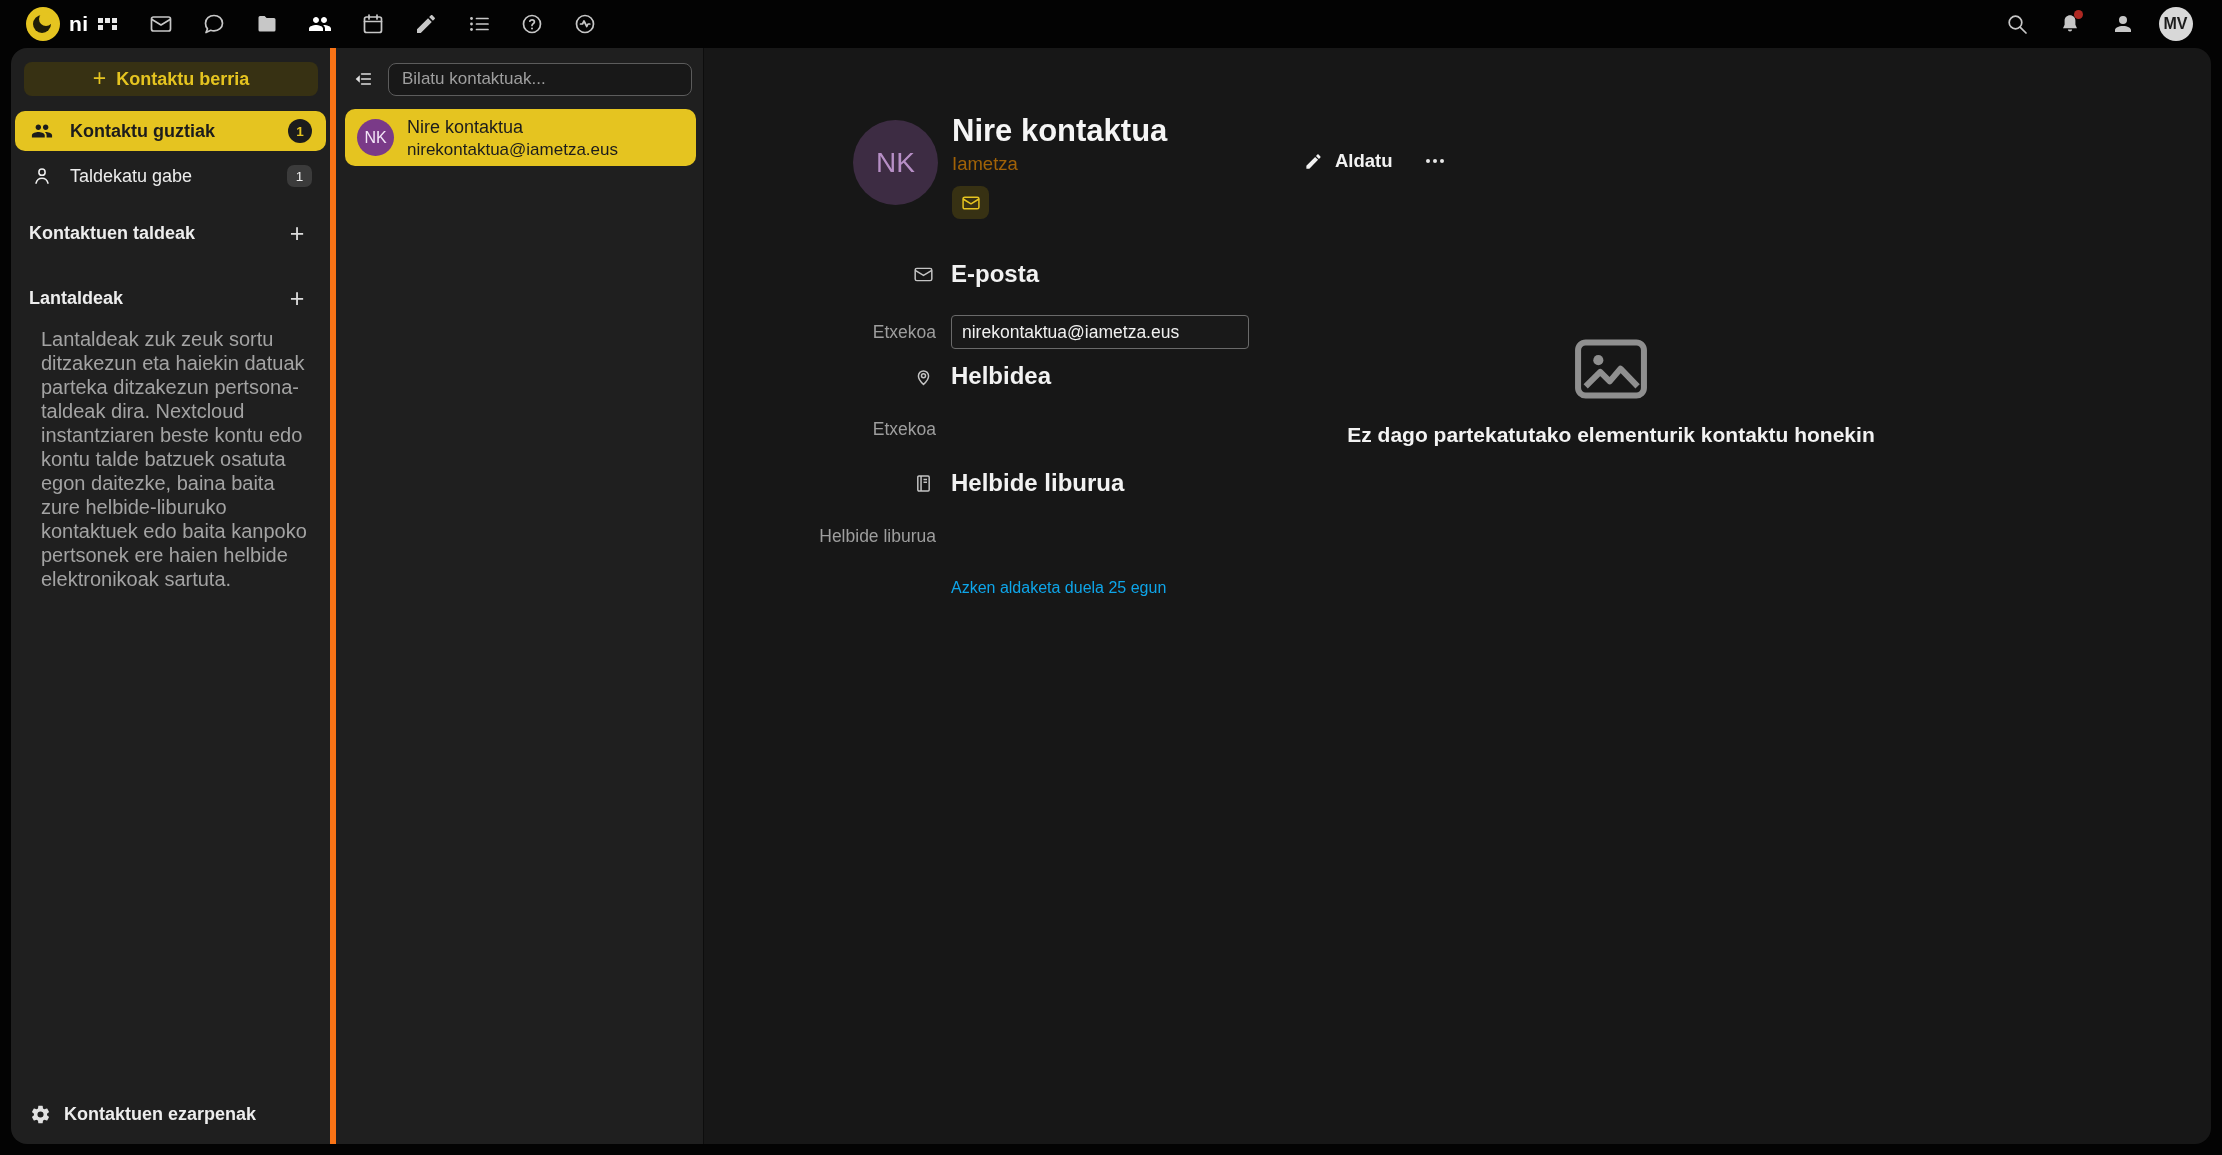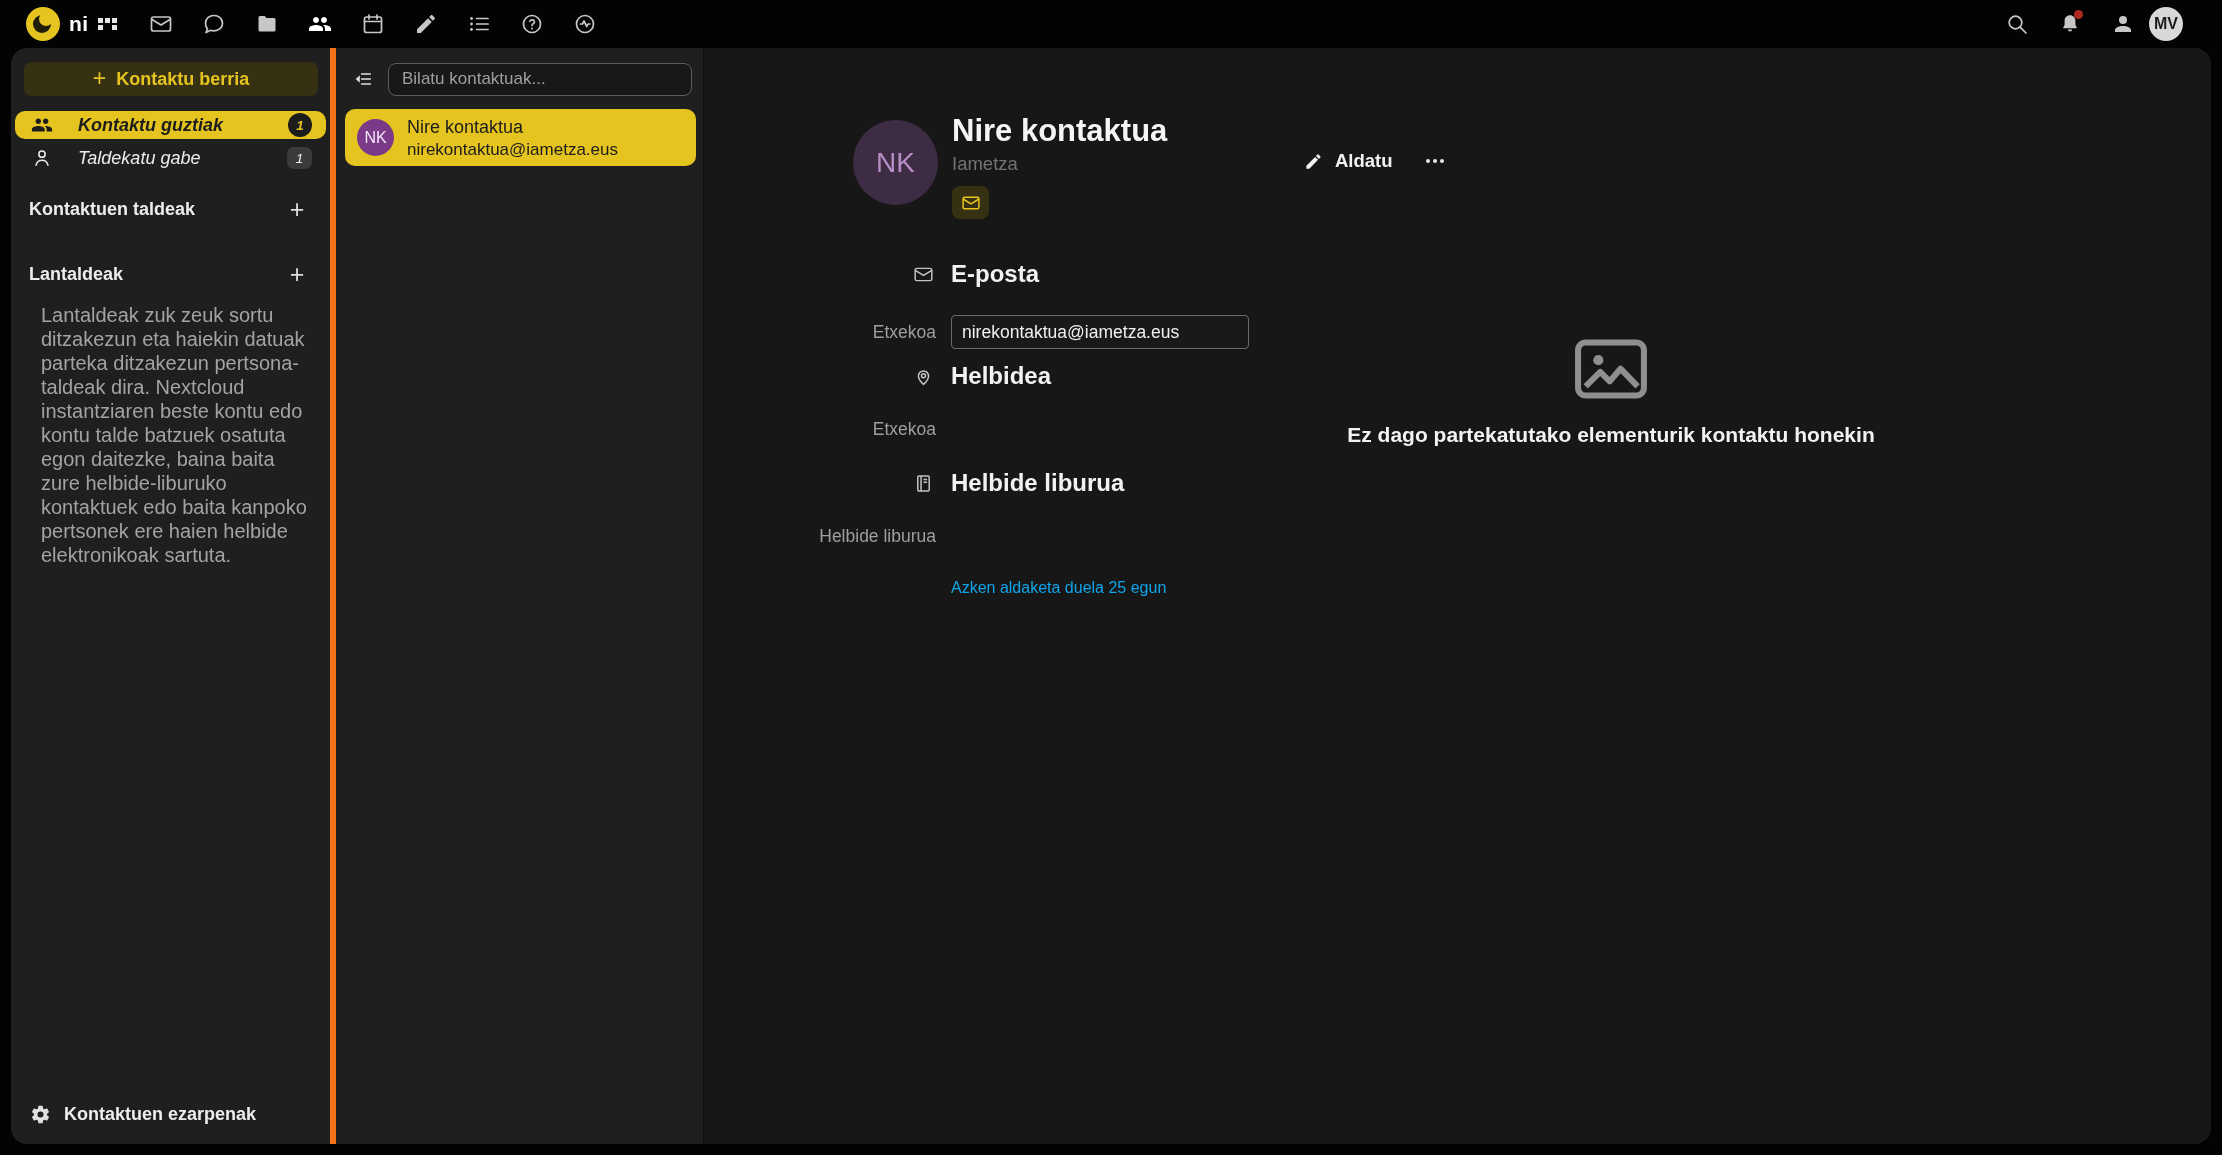--- a/index.html
+++ b/index.html
@@ -21,34 +21,34 @@
   .logo-text { font-size:21px; font-weight:700; letter-spacing:.5px; }
   .logo-pixels { display:inline-grid; grid-template-columns:repeat(3,5px); grid-auto-rows:5px; gap:2px; }
   .logo-pixels i { background:#e9e9e9; display:block; }
   .logo-pixels i:nth-child(5) { background:transparent; }
   .app-menu { display:flex; }
   .app-btn { width:53px; height:48px; display:flex; align-items:center; justify-content:center; color:#ffffff; opacity:.78; position:relative; }
   .app-btn.active { opacity:1; }
   .app-btn svg { width:24px; height:24px; }
   .topbar-right { margin-left:auto; display:flex; align-items:center; }
   .notif-dot { position:absolute; top:10px; right:13px; width:9px; height:9px; border-radius:50%; background:var(--notify_dot,#df332b); }
-  .avatar-btn { width:53px; height:48px; display:flex; align-items:center; }
+  .avatar-btn { width:53px; height:48px; display:flex; align-items:center; justify-content:center; }
   .avatar-circle { width:34px; height:34px; border-radius:50%; background:var(--user_avatar_bg,#d8d8d8); color:var(--user_avatar_fg,#1c1c1c); display:flex; align-items:center; justify-content:center; font-size:16px; font-weight:700; }
 
   
   .shell { position:absolute; left:11px; right:11px; top:48px; bottom:11px; border-radius:16px; overflow:hidden; display:flex; }
 
   
   .sidebar { width:319px; background:var(--panel_bg,#1f1f1f); position:relative; flex-shrink:0; }
   .new-contact { margin:14px 12px 0 13px; width:294px; height:34px; border-radius:8px;
     background:var(--accent_dim,#373113); color:var(--accent,#e5c420);
     display:flex; align-items:center; justify-content:center; gap:10px; font-size:18px; font-weight:700; }
   .plus-glyph { font-size:23px; font-weight:400; line-height:1; margin-top:-2px; }
   .nav { list-style:none; margin-top:15px; }
-  .nav-item { height:28px; margin:0 4px 5px 4px; border-radius:10px; display:flex; align-items:center; padding:0 14px 0 16px; gap:25px; font-size:18px;font-style:italic; }
+  .nav-item { height:40px; margin:0 4px 5px 4px; border-radius:10px; display:flex; align-items:center; padding:0 14px 0 16px; gap:17px; font-size:18px; }
   .nav-item.active { background:var(--accent,#e5c420); color:var(--on_accent,#1c1c1c); font-weight:700; }
   .nav-icon { display:flex; } .nav-icon svg { width:22px; height:22px; }
   .nav-label { flex:1; white-space:nowrap; overflow:hidden; }
   .badge-accent { width:24px; height:24px; border-radius:50%; background:var(--on_accent,#1c1c1c); color:var(--accent,#e5c420); font-size:13.5px; font-weight:700; display:flex; align-items:center; justify-content:center; }
   .badge-neutral { min-width:25px; height:22px; padding:0 7px; border-radius:7px; background:var(--badge_neutral_bg,#3b3b3b); color:#f0f0f0; font-size:13.5px; display:flex; align-items:center; justify-content:center; }
   .section-header { margin:17px 16px 0 13px; height:40px; display:flex; align-items:center; justify-content:space-between; font-size:18px; font-weight:700; padding-left:5px;gap:28px; }
   .section-header.teams { margin-top:25px; }
   .plus-btn { width:34px; height:34px; font-size:25px; font-weight:300; color:#dcdcdc; display:flex; align-items:center; justify-content:center; border-radius:8px; }
   .teams-desc { margin:9px 18px 0 30px; font-size:20px; line-height:24px; color:#a3a3a3; }
   .sidebar-footer { position:absolute; left:13px; right:13px; bottom:10px; height:40px; display:flex; align-items:center; gap:13px; padding-left:6px; font-size:18px; font-weight:700; border-radius:8px; }
@@ -66,21 +66,21 @@
   .avatar-sm { width:37px; height:37px; border-radius:50%; background:var(--avatar_list_bg,#7a3a88); color:var(--avatar_list_fg,#f4e6f8); display:flex; align-items:center; justify-content:center; font-size:16px; flex-shrink:0; }
   .ci-name { font-size:18px; line-height:23px; }
   .ci-email { font-size:17px; line-height:21px; }
 
   
   .main { flex:1; background:var(--main_bg,#171717); position:relative; }
   .contact-header { position:absolute; left:149px; top:72px; display:flex; }
   .avatar-lg { width:85px; height:85px; border-radius:50%; background:var(--avatar_large_bg,#3d2c43); color:var(--avatar_large_fg,#b78fc6); display:flex; align-items:center; justify-content:center; font-size:28px; }
   .header-info { margin:-6px 0 0 14px; }
   .header-info h1 { font-size:31px; font-weight:700; line-height:34px; color:#f5f5f5; }
-  .org { margin-top:5px; font-size:18.5px; color:#737373; }
+  .org { margin-top:5px; font-size:18.5px; color:#a16207; }
   .mail-chip { margin-top:11px; width:37px; height:33px; border-radius:8px; background:var(--accent_dim,#373113); color:var(--accent,#e5c420); display:flex; align-items:center; justify-content:center; }
   .mail-chip svg { width:20px; height:20px; }
   .header-actions { position:absolute; left:588px; top:93px; display:flex; align-items:center; gap:8px; }
   .edit-btn { height:40px; display:flex; align-items:center; gap:12px; padding:0 12px; border-radius:8px; font-size:18.5px; font-weight:700; color:#f2f2f2; }
   .edit-btn svg { width:19px; height:19px; }
   .more-btn { width:44px; height:40px; display:flex; align-items:center; justify-content:center; color:#e8e8e8; border-radius:8px; }
   .more-btn svg { width:24px; height:24px; }
 
   .prop { position:absolute; left:0; width:800px; display:grid; grid-template-columns:247px 540px; row-gap:27px; align-items:center; }
   .prop .picon { grid-column:1; grid-row:1; justify-self:end; margin-right:17px; display:flex; color:#c4c4c4; }

